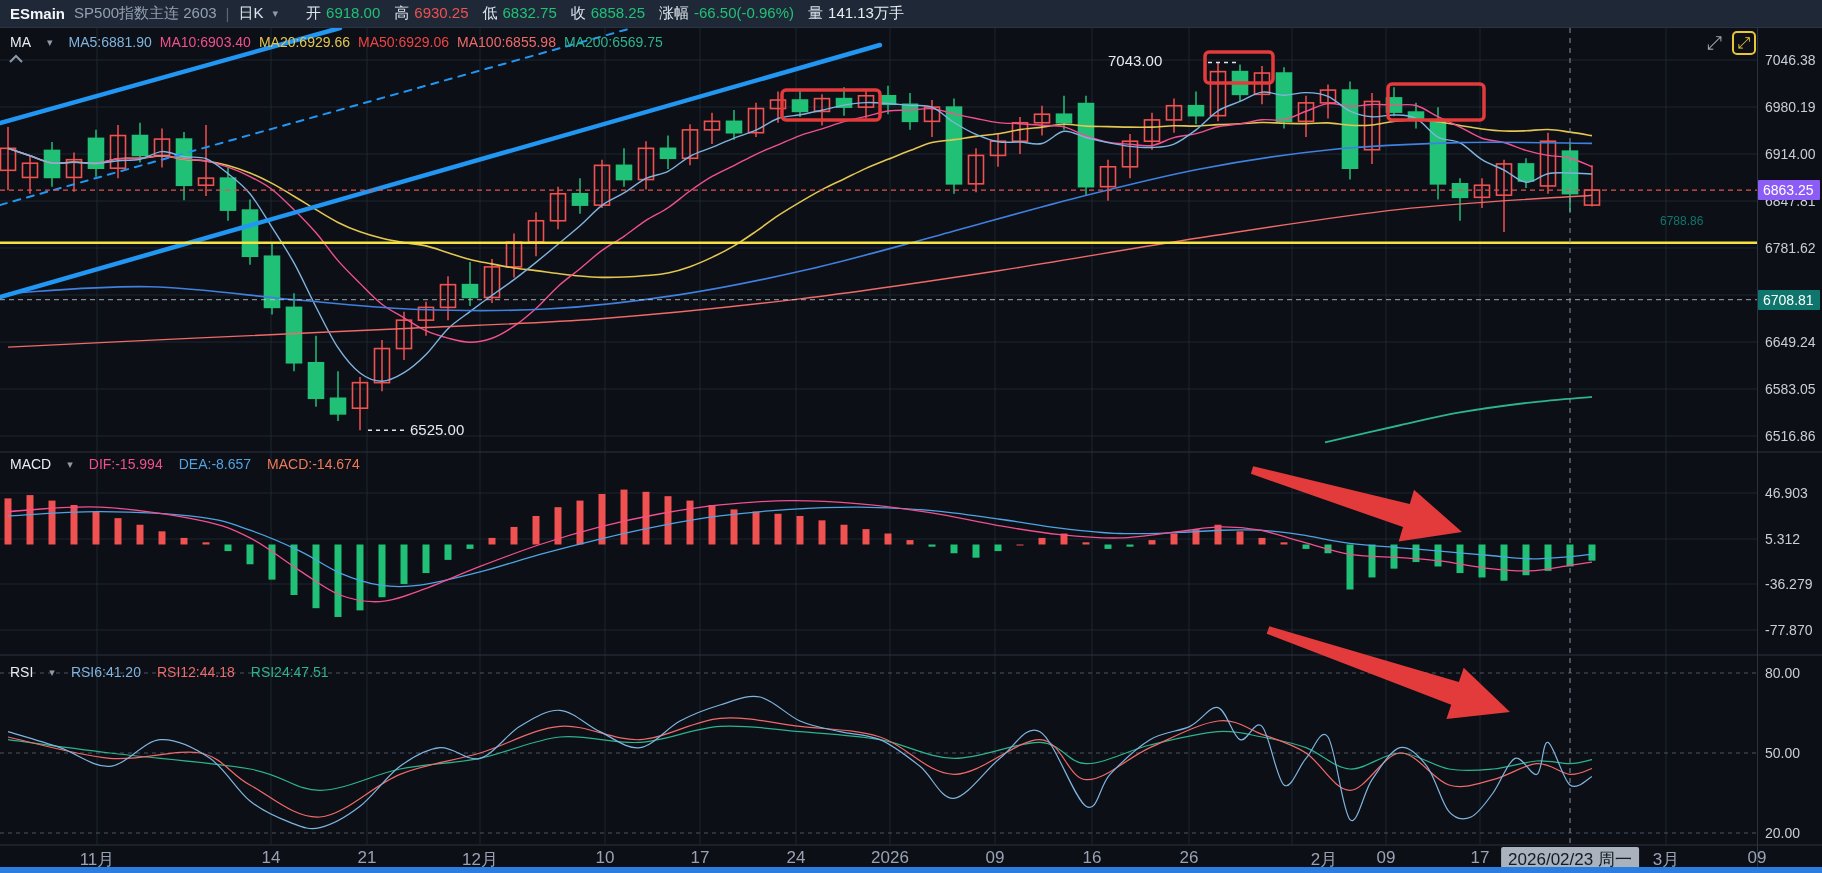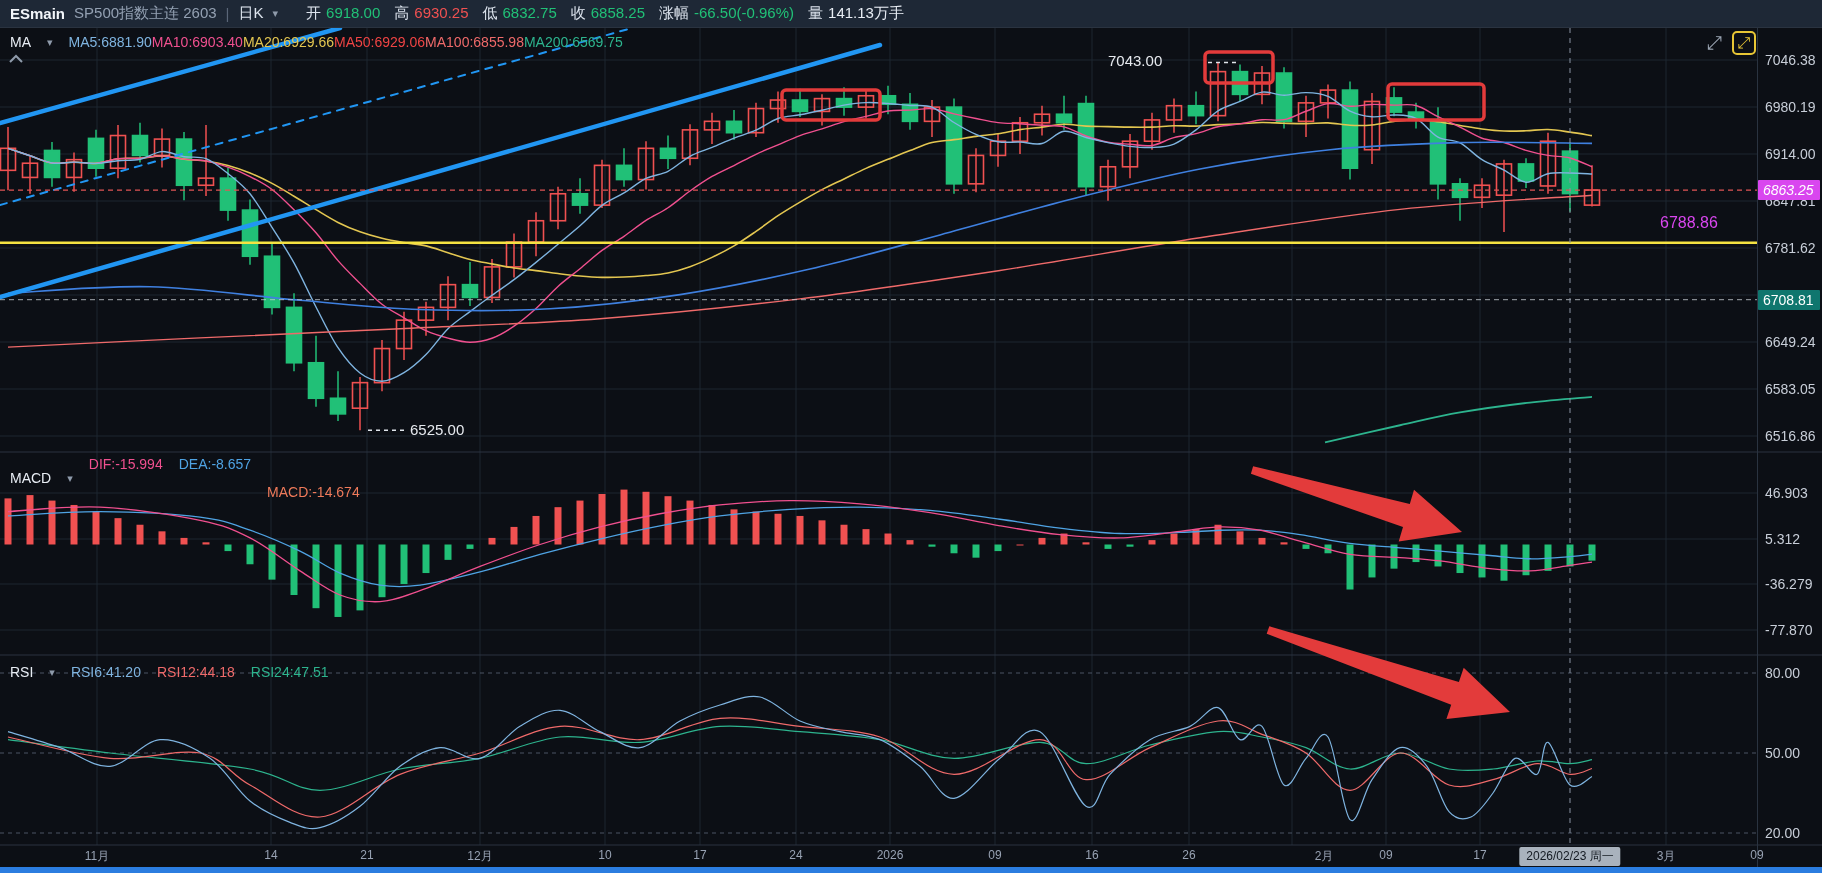--- a/index.html
+++ b/index.html
@@ -29,27 +29,27 @@
   .axis-label {
     position:absolute; left:1765px; height:16px; line-height:16px;
     font-size:14px; color:#c8ced8; z-index:4;
   }
   .badge {
     position:absolute; left:1758px; width:62px; height:20px; line-height:20px;
     font-size:14px; color:#fff; padding-left:5px; z-index:5; border-radius:1px;
   }
   .time-label {
     position:absolute; top:848px; transform:translateX(-50%);
-    font-size:12px; color:#98a2b3; z-index:4; white-space:nowrap;
+    font-size:17px; color:#98a2b3; z-index:4; white-space:nowrap;
   }
   .time-label.hl {
     background:#a9b2bd; color:#141a22; padding:1px 7px; border-radius:2px; top:847px;
   }
   .marker-label { position:absolute; font-size:15px; color:#e6e9ee; z-index:4; white-space:nowrap; }
-  .yellow-label { position:absolute; font-size:16px; color:#d946ef; z-index:4; }
+  .yellow-label { position:absolute; font-size:12px; color:#0f766e; z-index:4; }
   .corner-icons { position:absolute; top:31px; right:66px; display:flex; gap:10px; align-items:center; z-index:6; }
   .icon-expand { color:#9aa4b2; font-size:19px; line-height:22px; }
   .icon-expand.boxed {
     color:#e8c635; border:2px solid #e8c635; border-radius:5px;
     width:24px; height:24px; display:flex; align-items:center; justify-content:center; font-size:16px;
   }
   .chev { position:absolute; left:8px; top:50px; z-index:6; }
   .vline-axis { position:absolute; left:1757px; top:28px; width:1px; height:839px; background:#2a3340; z-index:3; }
   .bottom-line { position:absolute; left:0; top:867px; width:1822px; height:6px; background:#2b7de0; z-index:6; }
 </style>
@@ -368,36 +368,36 @@
       <span class="fld">
         <span class="lab">量</span>
         <span style="color: rgb(232, 237, 244);">141.13万手</span>
       </span>
     </span>
 </div>
 
 <div class="legend" style="left:10px; top:34px;">
   <span class="t">MA</span>
   <span class="caret" style="color:#8f9bab;font-size:11px">▾</span>
-  <span id="ma-legend-items" style="display:flex;gap:0">
+  <span id="ma-legend-items" style="display:flex;gap:8px">
       <span style="color: rgb(127, 180, 224);">MA5:6881.90</span>
       <span style="color: rgb(240, 80, 143);">MA10:6903.40</span>
       <span style="color: rgb(227, 198, 81);">MA20:6929.66</span>
       <span style="color: #ef4444;">MA50:6929.06</span>
       <span style="color: rgb(239, 106, 106);">MA100:6855.98</span>
       <span style="color: rgb(45, 180, 142);">MA200:6569.75</span>
     </span>
 </div>
 <div class="legend" style="left:10px; top:456px;">
   <span class="t">MACD</span>
   <span class="caret" style="color:#8f9bab;font-size:11px">▾</span>
   <span id="macd-legend-items" style="display:flex;gap:16px">
       <span style="color: rgb(240, 80, 143);">DIF:-15.994</span>
       <span style="color: rgb(79, 163, 227);">DEA:-8.657</span>
-      <span style="color: rgb(239, 122, 90); margin-top: 28px;">MACD:-14.674</span>
+      <span style="color: rgb(239, 122, 90);">MACD:-14.674</span>
     </span>
 </div>
 <div class="legend" style="left:10px; top:664px;">
   <span class="t">RSI</span>
   <span class="caret" style="color:#8f9bab;font-size:11px">▾</span>
   <span id="rsi-legend-items" style="display:flex;gap:16px">
       <span style="color: rgb(127, 180, 224);">RSI6:41.20</span>
       <span style="color: rgb(239, 106, 106);">RSI12:44.18</span>
       <span style="color: rgb(45, 180, 142);">RSI24:47.51</span>
     </span>
@@ -450,18 +450,18 @@
     <div class="time-label" style="left: 1292px; margin-left: 32px;">2月</div>
     <div class="time-label" style="left: 1386px;">09</div>
     <div class="time-label" style="left: 1480px;">17</div>
     <div class="time-label hl" style="left: 1570px;">2026/02/23 周一</div>
     <div class="time-label" style="left: 1666px;">3月</div>
     <div class="time-label" style="left: 1757px;">09</div>
   </div>
 <div class="vline-axis"></div>
 <div class="bottom-line"></div>
 
-<div class="badge" id="badge-last" style="background: #d946ef; top: 180.036px; font-style: italic;">6863.25</div>
+<div class="badge" id="badge-last" style="background: #8b5cf6; top: 180.036px;">6863.25</div>
 <div class="badge" id="badge-settle" style="background: #0f766e; top: 289.701px;">6708.81</div>
 
 <div class="marker-label" id="marker-high" style="left: 1108px; top: 52.4001px;">7043.00</div>
 <div class="marker-label" id="marker-low" style="left: 410px; top: 421.22px;">6525.00</div>
 <div class="yellow-label" id="yellow-label" style="left: 1660px; top: 213.859px;">6788.86</div>
 
 </body></html>

